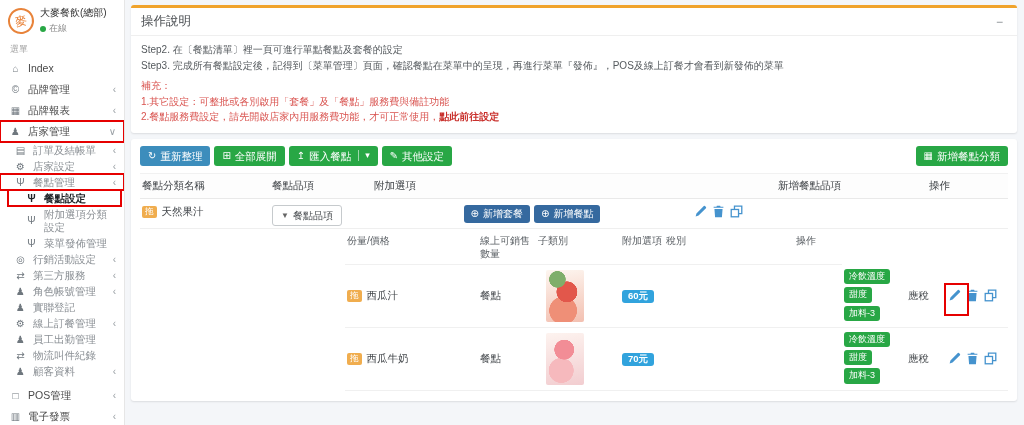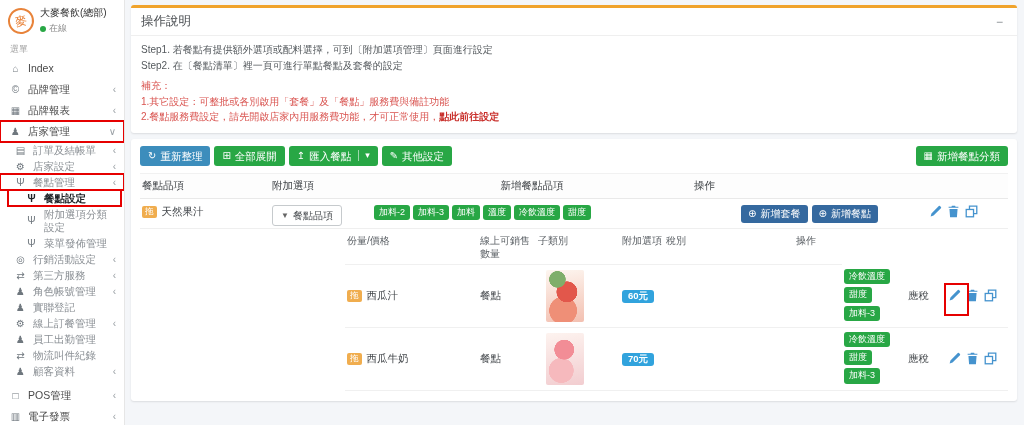--- a/index.html
+++ b/index.html
@@ -235,22 +235,22 @@
 
   <main class="content">
 
 
     <section class="card info-card">
       <div class="card-header">
         <span>操作說明</span>
         <span class="collapse-btn">−</span>
       </div>
       <div class="card-body">
-        <div>Step1. 若餐點有提供額外選項或配料選擇，可到〔附加選項管理〕頁面進行設定</div>
         <div>Step2. 在〔餐點清單〕裡一頁可進行單點餐點及套餐的設定</div>
+        <div>Step3. 完成所有餐點設定後，記得到〔菜單管理〕頁面，確認餐點在菜單中的呈現，再進行菜單『發佈』，POS及線上訂餐才會看到新發佈的菜單</div>
         <div class="note">
           <div>補充：</div>
           <div>1.其它設定：可整批或各別啟用「套餐」及「餐點」服務費與備註功能</div>
           <div>
             <span>2.餐點服務費設定，請先開啟店家內用服務費功能，才可正常使用，</span><a class="note-link">點此前往設定</a>
           </div>
         </div>
       </div>
     </section>
 
@@ -275,38 +275,38 @@
           <span>其他設定</span>
         </button>
         <button class="btn btn-green right">
           <span class="bi">▦</span>
           <span>新增餐點分類</span>
         </button>
       </div>
 
       <div class="outer-table">
         <div class="outer-head">
+          <div>餐點分類名稱</div>
           <div>餐點品項</div>
           <div>附加選項</div>
           <div style="text-align:center">新增餐點品項</div>
           <div>操作</div>
         </div>
 
         <div class="outer-row">
           <div class="cell name-cell">
             <span class="drag-badge">拖</span>
             <span>天然果汁</span>
           </div>
           <div class="cell">
             <button class="dropdown">
               <span class="dd-caret">▼</span>
               <span>餐點品項</span>
             </button>
           </div>
-          <div class="cell tags-cell"><span class="tag">加料-2</span><span class="tag">加料-3</span><span class="tag">加料</span><span class="tag">溫度</span><span class="tag">冷飲溫度</span><span class="tag">甜度</span></div>
           <div class="cell btns-cell">
             <button class="btn btn-navy">
               <span>⊕</span>
               <span>新增套餐</span>
             </button>
             <button class="btn btn-navy">
               <span>⊕</span>
               <span>新增餐點</span>
             </button>
           </div>

